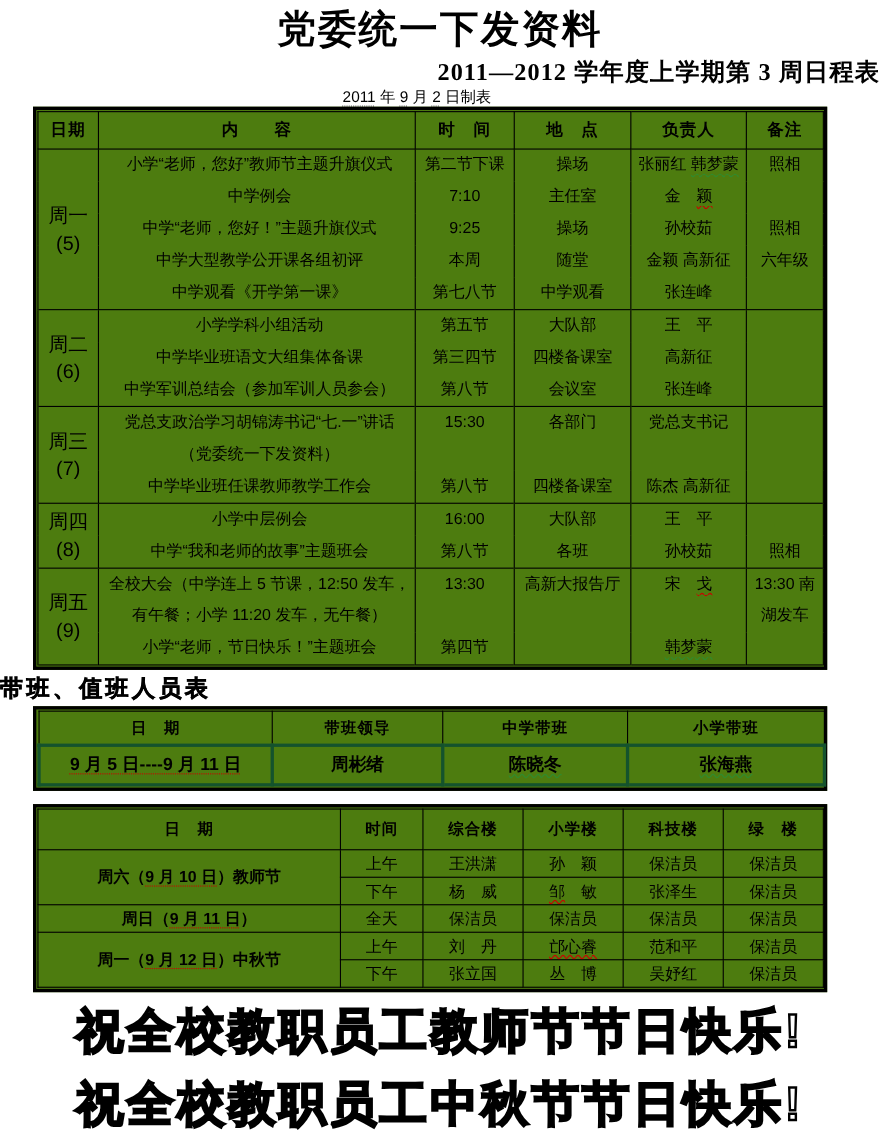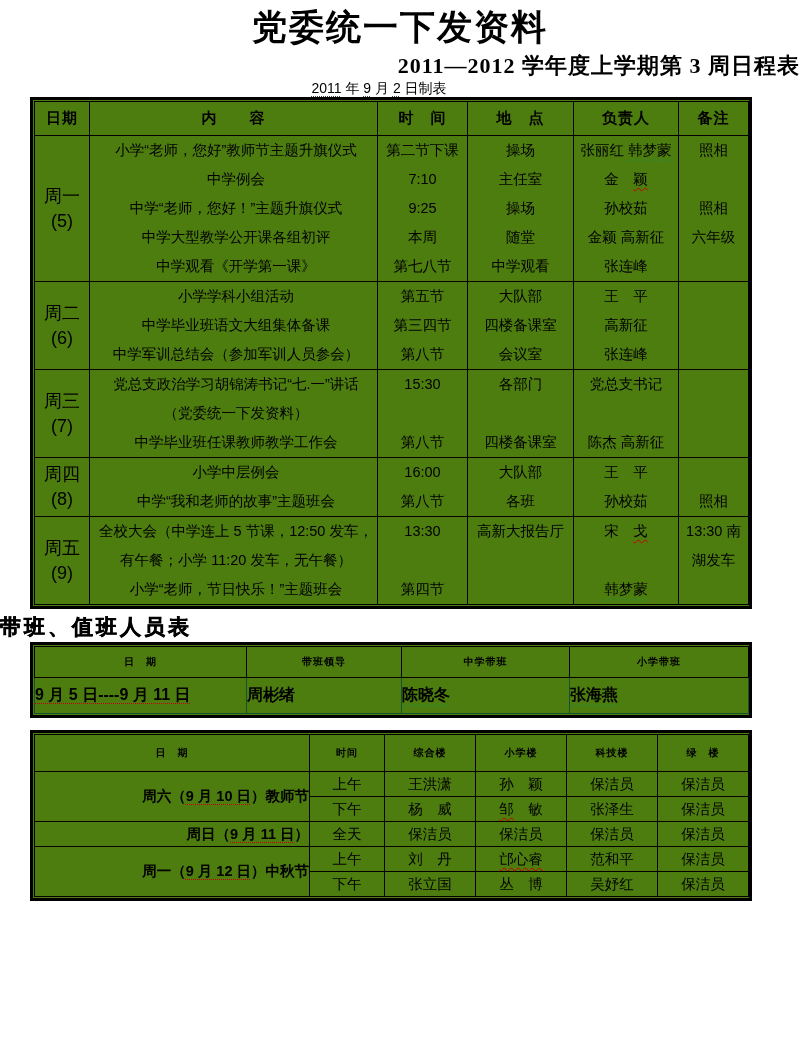--- a/index.html
+++ b/index.html
@@ -38,33 +38,33 @@
     font-size:14.5px; line-height:29px; vertical-align:top;
     text-align:center; padding:0 2px;
   }
   .sched tr.day-first > td { border-top-width:1px; }
   .sched td.c-day {
     vertical-align:middle; line-height:25px; font-size:18px; padding:0;
   }
   .sched td.c-content { text-align:center; padding:0 4px 0 9px; }
   .sched td.c-person { padding:0; }
   .duty th, .clean th {
-    border:1px solid #000; font-size:10px; font-weight:bold; letter-spacing:1px;margin-top:40px;
+    border:1px solid #000; font-size:14px; font-weight:bold; letter-spacing:1px;margin-top:40px;
   }
   .duty th { height:31px; }
   .duty td {
-    border:1px solid #14532d; text-align:left;
+    border:3px solid #14532d; text-align:center;
     font-size:16px; font-weight:bold; height:36px;
   }
   .clean th { height:37px; }
   .clean td {
     border:1px solid #000; text-align:center;
     font-size:14.5px; height:25px;
   }
-  .clean td.cl-date { font-weight:bold;text-align:right; }
+  .clean td.cl-date { font-weight:bold; }
   .duty-title {
     margin-top:5px; text-align:left;
     font-size:21px; font-weight:900; letter-spacing:3px; line-height:26px;
     -webkit-text-stroke:0.5px #000;
   }
   .clean-wrap { margin-top:12px; }
   .duty-wrap { margin-top:2px; }
   .sched-wrap { margin-top:1px; }
   .greetings { margin-top:10px; }
   .greeting {
@@ -316,14 +316,18 @@
             <td class="cl-time"><span>下午</span></td>
             <td><span>张立国</span></td>
             <td><span>丛　博</span></td>
             <td><span>吴妤红</span></td>
             <td><span>保洁员</span></td>
           </tr>
         </tbody>
     </table>
   </div>
 
+  <div class="greetings">
+    <div class="greeting">祝全校教职员工教师节节日快乐!</div>
+    <div class="greeting">祝全校教职员工中秋节节日快乐!</div>
+  </div>
 
 </div>
 
 </body></html>

